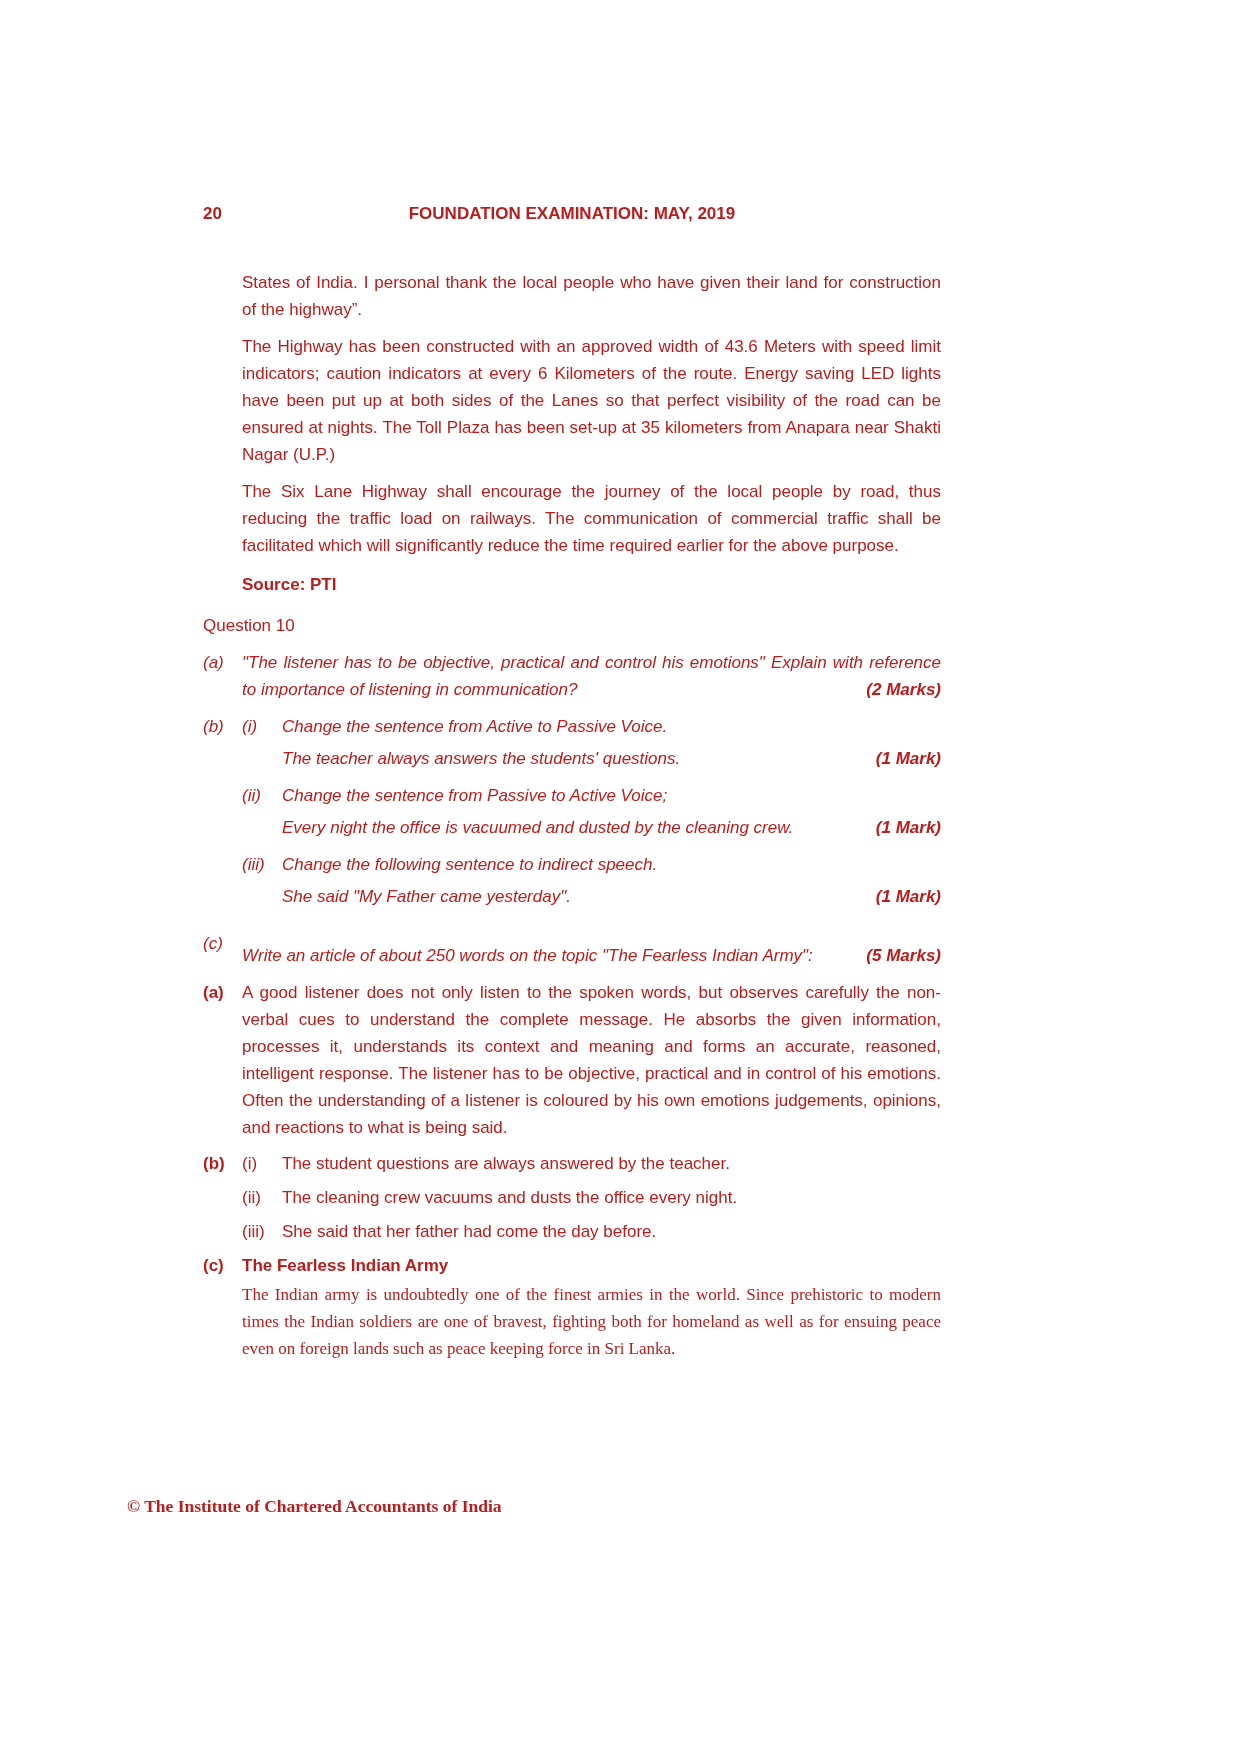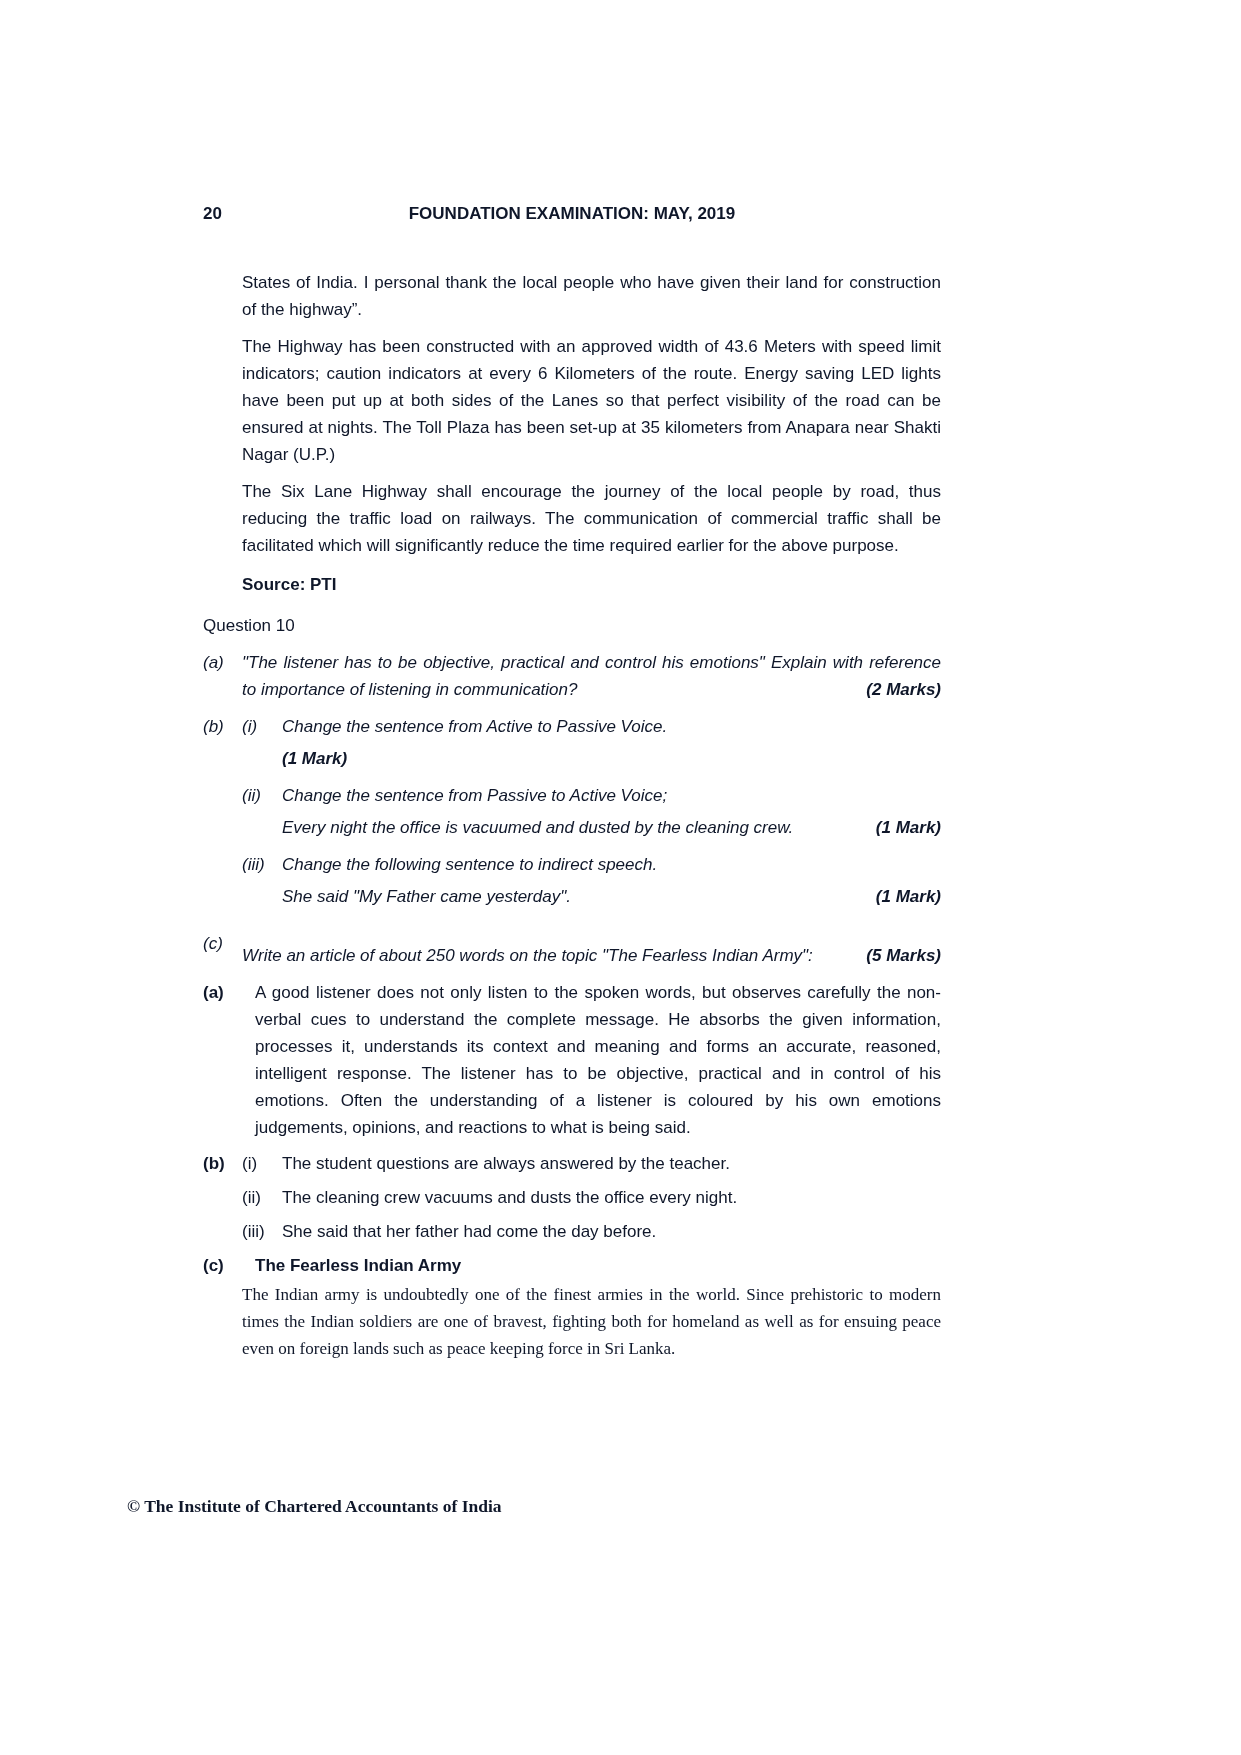--- a/index.html
+++ b/index.html
@@ -2,21 +2,21 @@
 <html><head>
 <meta charset="utf-8">
 <style>
   * { box-sizing: border-box; }
   html, body { margin: 0; padding: 0; background: #ffffff; }
   .page {
     width: 1123px;
     height: 1755px;
     background: #ffffff;
     position: relative;
-    color: #0f172a;
+    color: #b91c1c;
     font-family: "Liberation Sans", sans-serif;
     overflow: hidden;
   }
   .content {
     position: absolute;
     left: 203px;
     top: 200px;
     width: 738px;
     font-size: 17px;
     line-height: 27px;
@@ -53,21 +53,21 @@
   .sub-wrap { flex: 1; }
   .subitem { margin-bottom: 10px; }
   .subrow { display: flex; }
   .subnum { width: 40px; flex-shrink: 0; }
   .subbody { flex: 1; }
   .sent-row { display: flex; justify-content: space-between; margin-top: 5px; }
   .sent-row .sentence { padding-right: 12px; }
 
   .ans-label { font-weight: bold; }
   .ans-row { display: flex; margin-bottom: 9px; }
-  .ans-body { flex: 1; text-align: justify; margin-left: 13px; }
+  .ans-body { flex: 1; text-align: justify; }
   .ans-sub-row { display: flex; margin-bottom: 7px; }
   .ans-heading { font-weight: bold; }
   .ans-para { text-align: justify; margin: 2px 0 10px 39px; font-family: Liberation Serif, serif; }
 
   .footer {
     position: absolute;
     left: 127px;
     top: 1496px;
     font-family: "Liberation Serif", serif;
     font-weight: bold;
@@ -105,20 +105,21 @@
       <div class="sub-wrap">
 
         <div class="subitem">
           <div class="subrow">
             <span class="subnum">(i)</span>
             <span class="subbody">Change the sentence from Active to Passive Voice.</span>
           </div>
           <div class="subrow">
             <span class="subnum"></span>
             <div class="subbody sent-row">
+              <span class="sentence">The teacher always answers the students' questions.</span>
               <span class="marks">(1 Mark)</span>
             </div>
           </div>
         </div>
 
         <div class="subitem">
           <div class="subrow">
             <span class="subnum">(ii)</span>
             <span class="subbody">Change the sentence from Passive to Active Voice;</span>
           </div>

